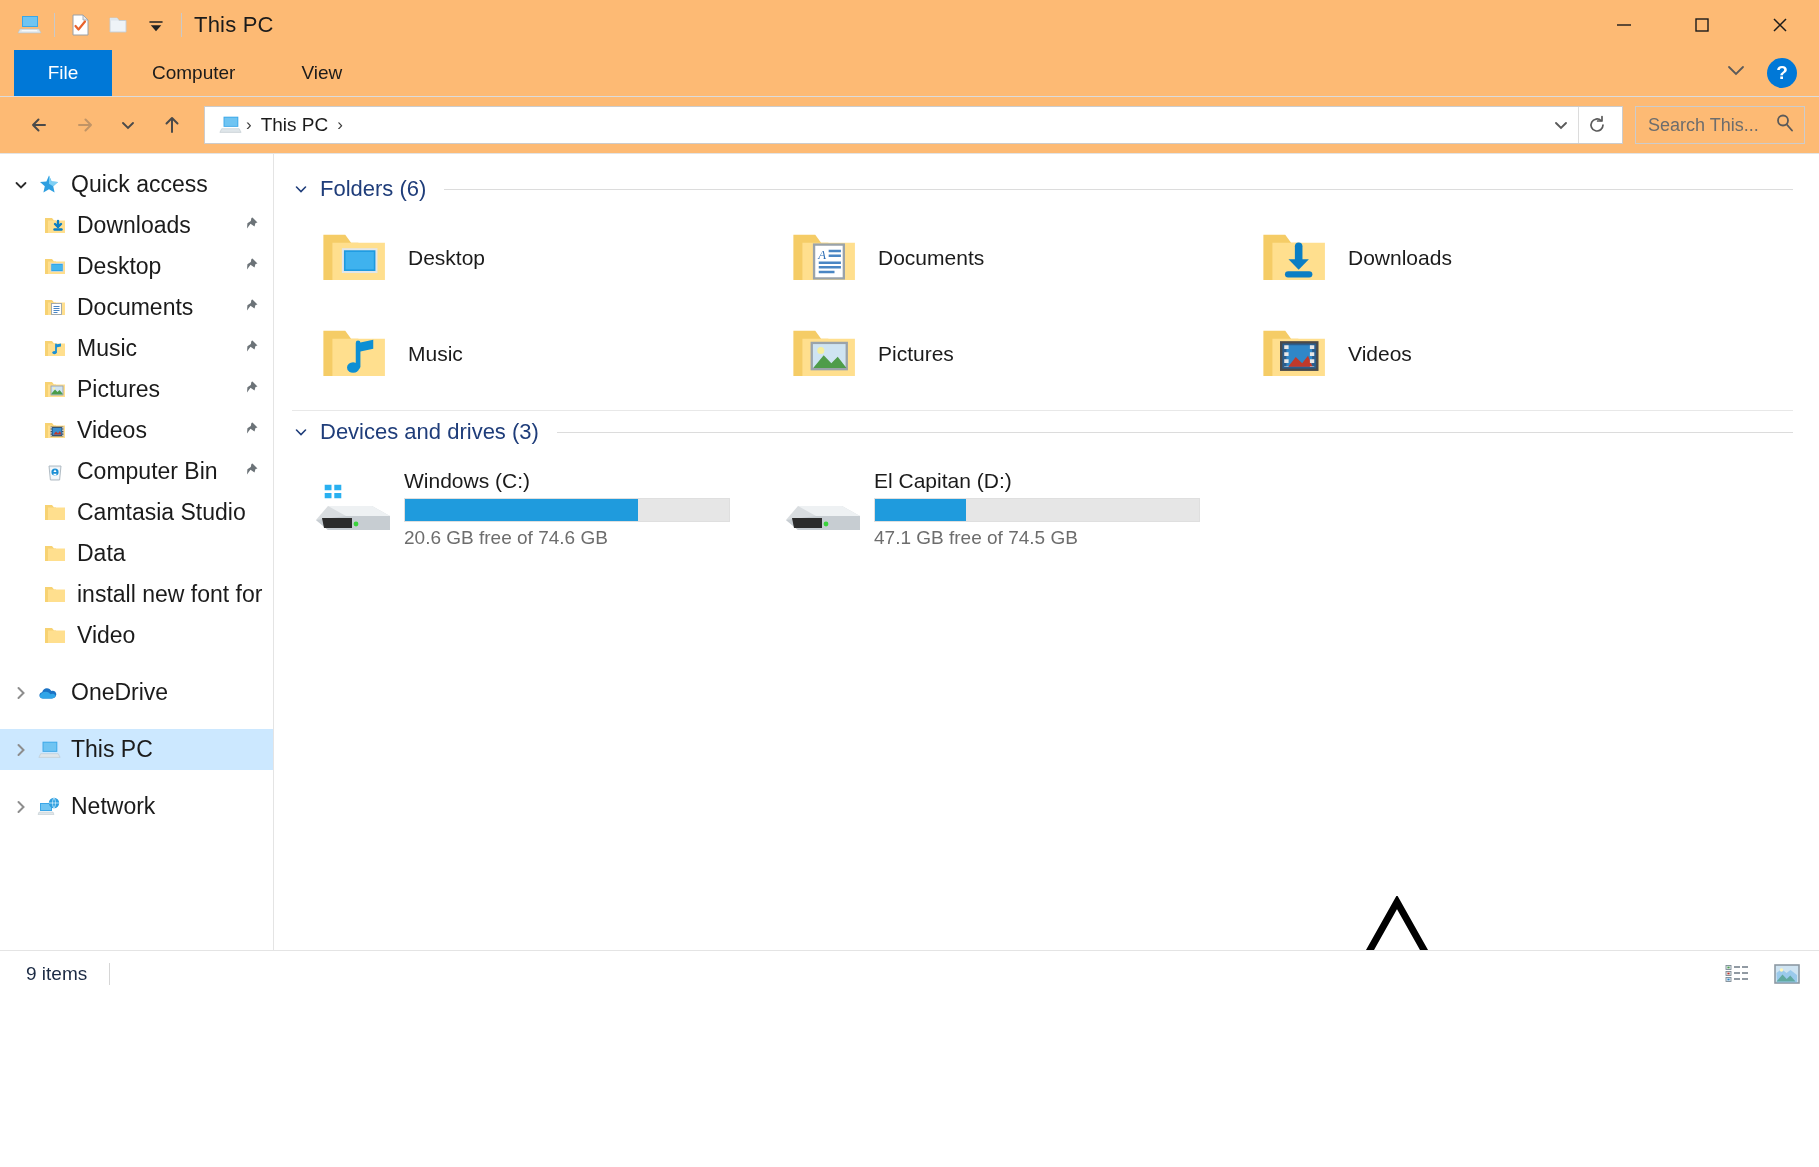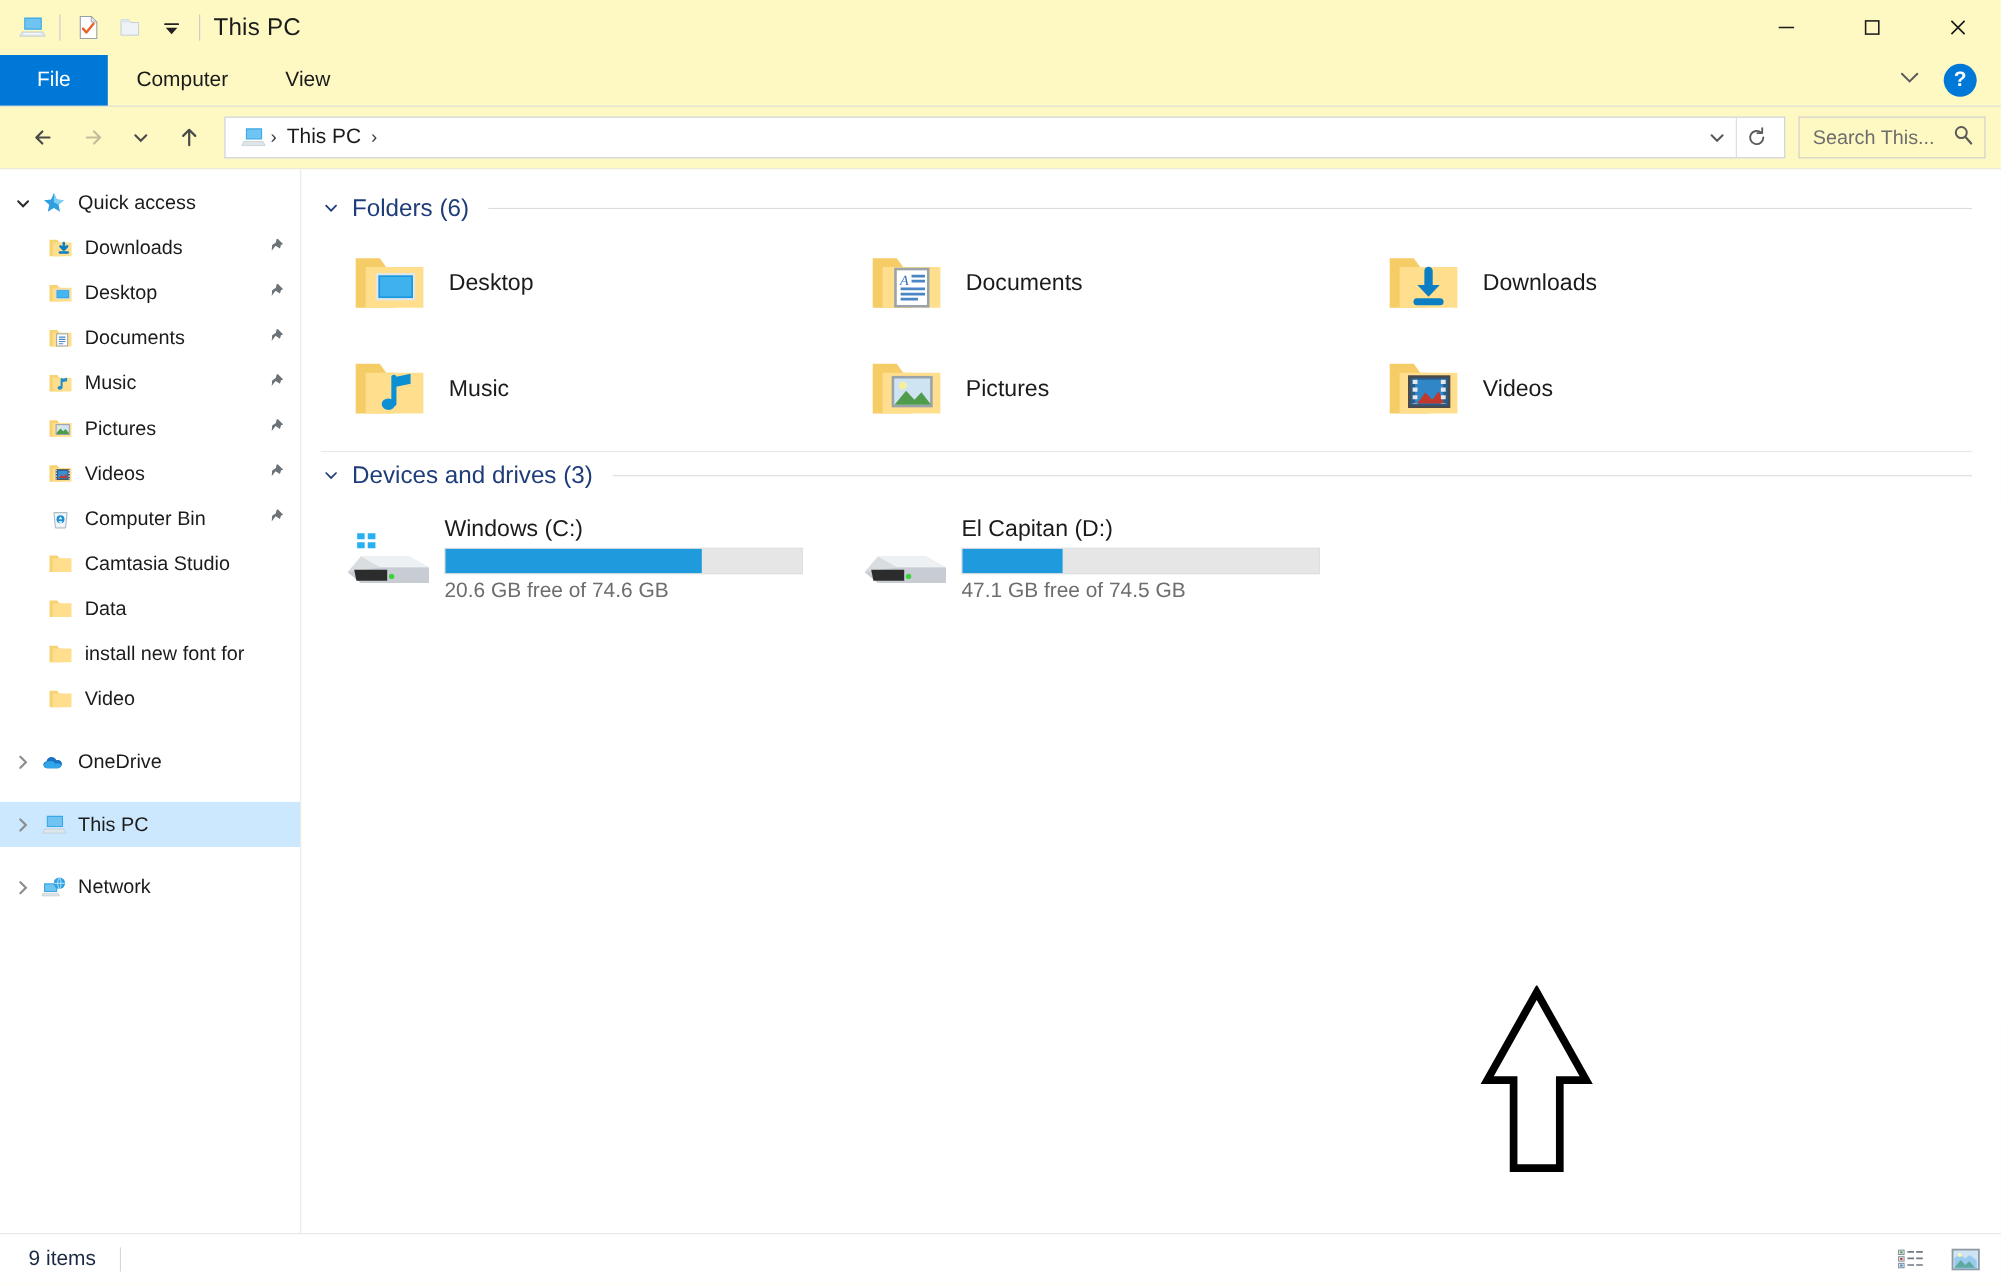--- a/index.html
+++ b/index.html
@@ -2,34 +2,34 @@
 <html><head>
 <meta charset="utf-8">
 <style>
   * { box-sizing: border-box; margin: 0; padding: 0; }
   html, body {
     width: 1819px; height: 1167px;
     font-family: "Liberation Sans", sans-serif;
     background: #ffffff;
     overflow: hidden;
   }
-  .window { width: 1819px; height: 1167px; display: flex; flex-direction: column; background:#fef9c3; position:relative; }
+  .window { width: 1819px; height: 996px; display: flex; flex-direction: column; background:#fdba74; position:relative; }
 
   
   .titlebar { height: 50px; display: flex; align-items: center; padding-left: 10px; flex: 0 0 50px; }
   .qat { display: flex; align-items: center; gap: 0px; }
   .qat-icon { width: 38px; height: 38px; display:flex; align-items:center; justify-content:center; }
   .vsep { width:1px; height:24px; background:#c9c9c9; margin:0 6px; }
   .title-text { font-size: 22px; color: #1b1b1b; margin-left: 6px; letter-spacing:0.2px; }
   .winctl { margin-left: auto; display: flex; height: 50px; }
   .winbtn { width: 78px; height: 50px; display:flex; align-items:center; justify-content:center; }
 
   
   .ribbon { height: 46px; display:flex; align-items:stretch; flex: 0 0 46px; position:relative; }
-  .tab { display:flex; align-items:center; justify-content:center; font-size:19px; color:#1b1b1b; padding:13px 26px; }
+  .tab { display:flex; align-items:center; justify-content:center; font-size:19px; color:#1b1b1b; padding:13px 26px;margin-left:14px; }
   .tab.file { background:#0078d7; color:#fff; min-width:98px; font-size:19px; }
   .ribbon-right { margin-left:auto; display:flex; align-items:center; gap:18px; padding-right:22px; }
   .help-btn { width:30px; height:30px; border-radius:50%; background:#0078d7; color:#fff;
               display:flex; align-items:center; justify-content:center; font-size:19px; font-weight:bold; }
   .ribbon-sep { height:1px; background:#dcdcdc; flex:0 0 1px; }
 
   
   .addrbar { height: 56px; display:flex; align-items:center; padding: 0 14px 0 18px; flex:0 0 56px; gap: 0px; }
   .navbtn { width:44px; height:44px; display:flex; align-items:center; justify-content:center; }
   .navbtn.disabled { opacity:0.33; }
@@ -49,21 +49,21 @@
   
   .body { flex:1; display:flex; min-height:0; border-top:1px solid #e4e4e4; }
 
   
   .sidebar { width:274px; flex:0 0 274px; border-right:1px solid #e4e4e4; padding-top:10px;
              overflow:hidden; position:relative; background:#fff; }
   .nav-row { height:41px; display:flex; align-items:center; position:relative; white-space:nowrap; }
   .nav-row.selected { background:#cce8ff; }
   .nav-chev { width:30px; min-width:30px; display:flex; align-items:center; justify-content:center; }
   .nav-icon { width:26px; min-width:26px; height:26px; display:flex; align-items:center; justify-content:center; margin-right:9px; }
-  .nav-label { font-size:18px; color:#1b1b1b; }
+  .nav-label { font-size:23px; color:#1b1b1b; }
   .pin { position:absolute; right:14px; top:50%; transform:translateY(-50%); }
   .indent-1 { padding-left: 42px; }
   .indent-0 { padding-left: 6px; }
   .gap { height:16px; }
 
   
   .content { flex:1; overflow:hidden; position:relative; padding: 14px 0 0 18px; background:#fff; }
   .group-head { display:flex; align-items:center; gap:10px; padding: 8px 26px 8px 0; }
   .group-chev { width:18px; display:flex; align-items:center; justify-content:center; }
   .group-title { font-size:22px; color:#1f3d7a; white-space:nowrap; }

